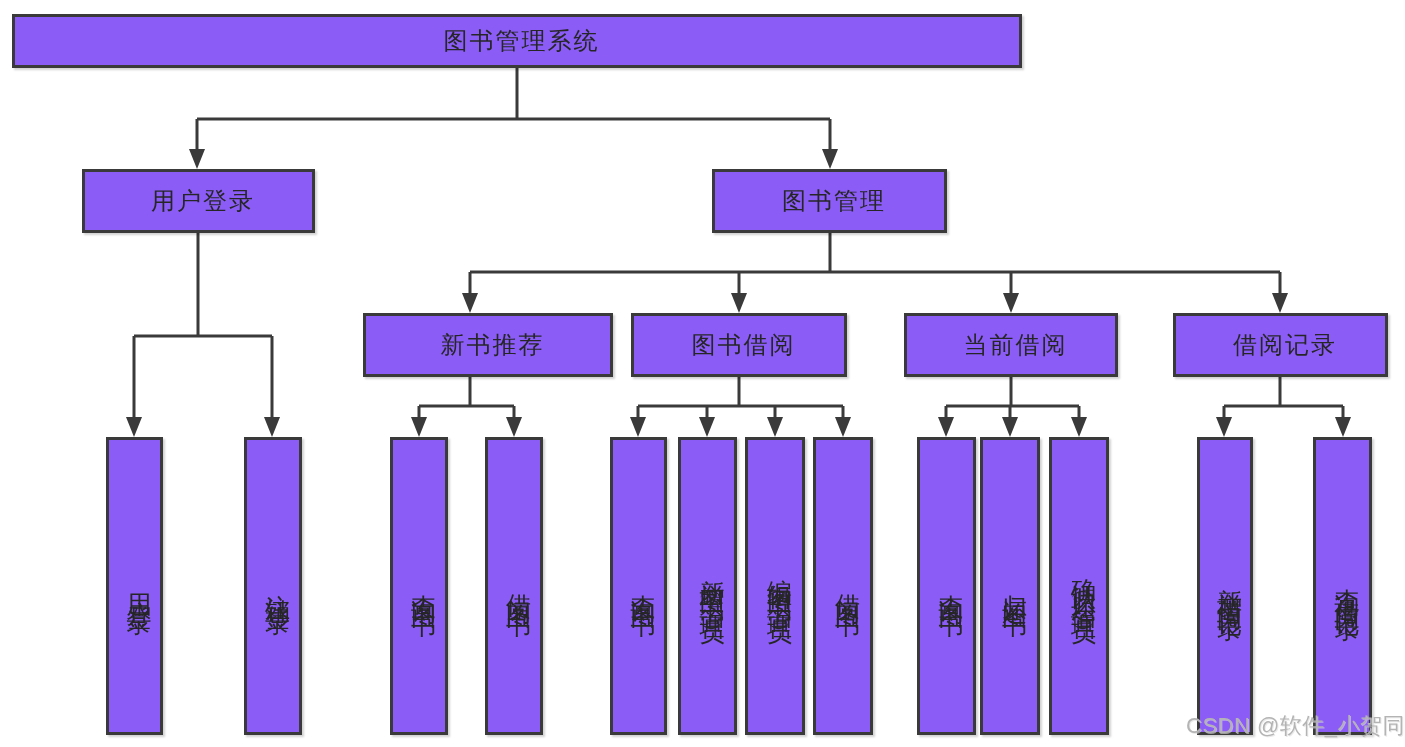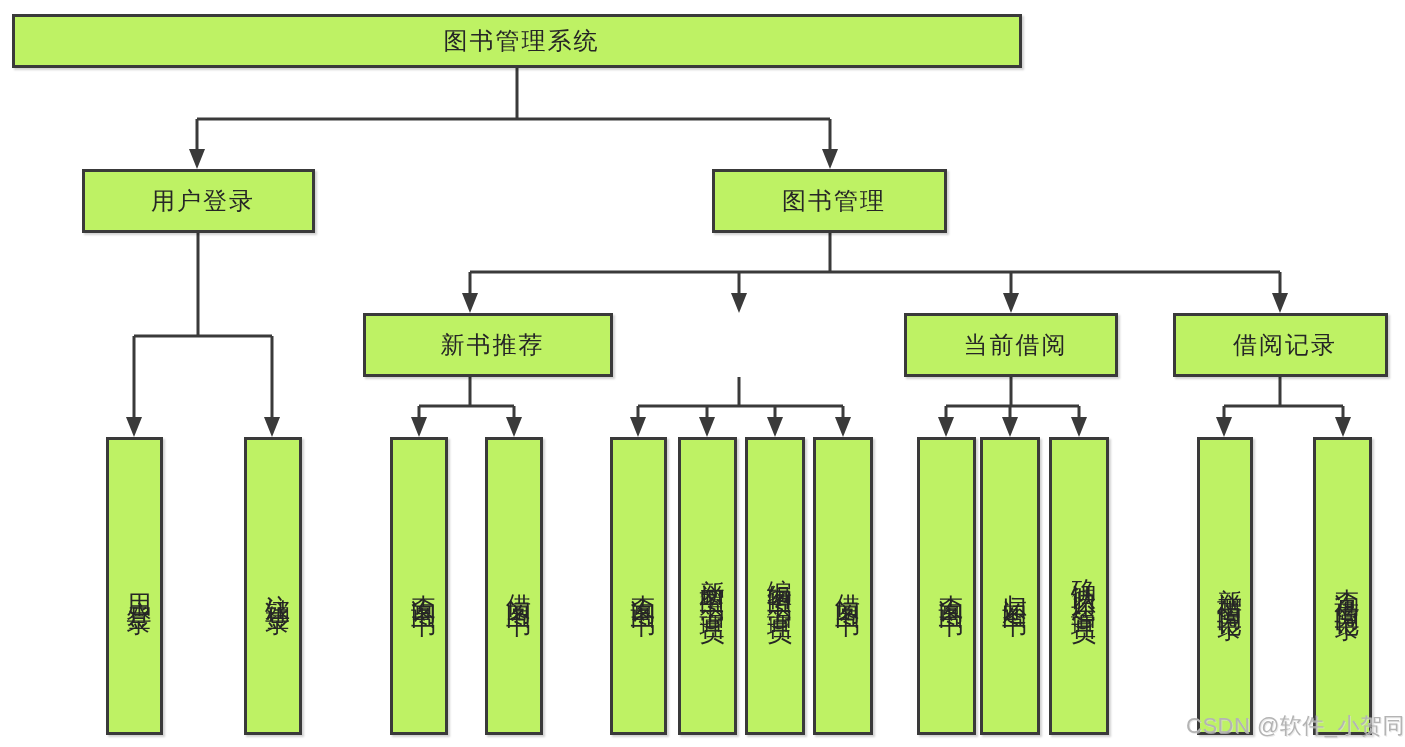--- a/index.html
+++ b/index.html
@@ -22,21 +22,21 @@
     left: 0; top: 0;
     width: 1405px; height: 747px;
     pointer-events: none;
   }
   .edge { stroke: var(--line); stroke-width: 3; fill: none; }
   .arrow { fill: var(--line); stroke: none; }
   .box {
     position: absolute;
     box-sizing: border-box;
     border: 3px solid var(--line);
-    background: #bef264;
+    background: #8b5cf6;
     display: flex;
     align-items: center;
     justify-content: center;
     color: var(--text);
     box-shadow: 2px 2px 2px rgba(0,0,0,0.18);
     z-index: 2;
     padding-left: 9px;
   }
   .h { font-size: 24px; letter-spacing: 2px; white-space: nowrap; }
   .v {
@@ -113,20 +113,21 @@
       <polygon class="arrow" points="1343,437 1335,417 1351,417"></polygon>
     </g>
   </svg>
 
   <div class="box h" style="left:12px; top:14px; width:1010px; height:54px;">图书管理系统</div>
 
   <div class="box h" style="left:82px; top:169px; width:233px; height:64px;">用户登录</div>
   <div class="box h" style="left:712px; top:169px; width:235px; height:64px;">图书管理</div>
 
   <div class="box h" style="left:363px; top:313px; width:250px; height:64px;">新书推荐</div>
+  <div class="box h" style="left:631px; top:313px; width:216px; height:64px;">图书借阅</div>
   <div class="box h" style="left:904px; top:313px; width:214px; height:64px;">当前借阅</div>
   <div class="box h" style="left:1173px; top:313px; width:215px; height:64px;">借阅记录</div>
 
   <div class="box v" style="left:106px; top:437px; width:57px; height:298px;">用户登录</div>
   <div class="box v" style="left:244px; top:437px; width:58px; height:298px;">注销登录</div>
 
   <div class="box v" style="left:390px; top:437px; width:58px; height:298px;">查询图书</div>
   <div class="box v" style="left:485px; top:437px; width:58px; height:298px;">借阅图书</div>
 
   <div class="box v" style="left:610px; top:437px; width:57px; height:298px;">查询图书</div>

